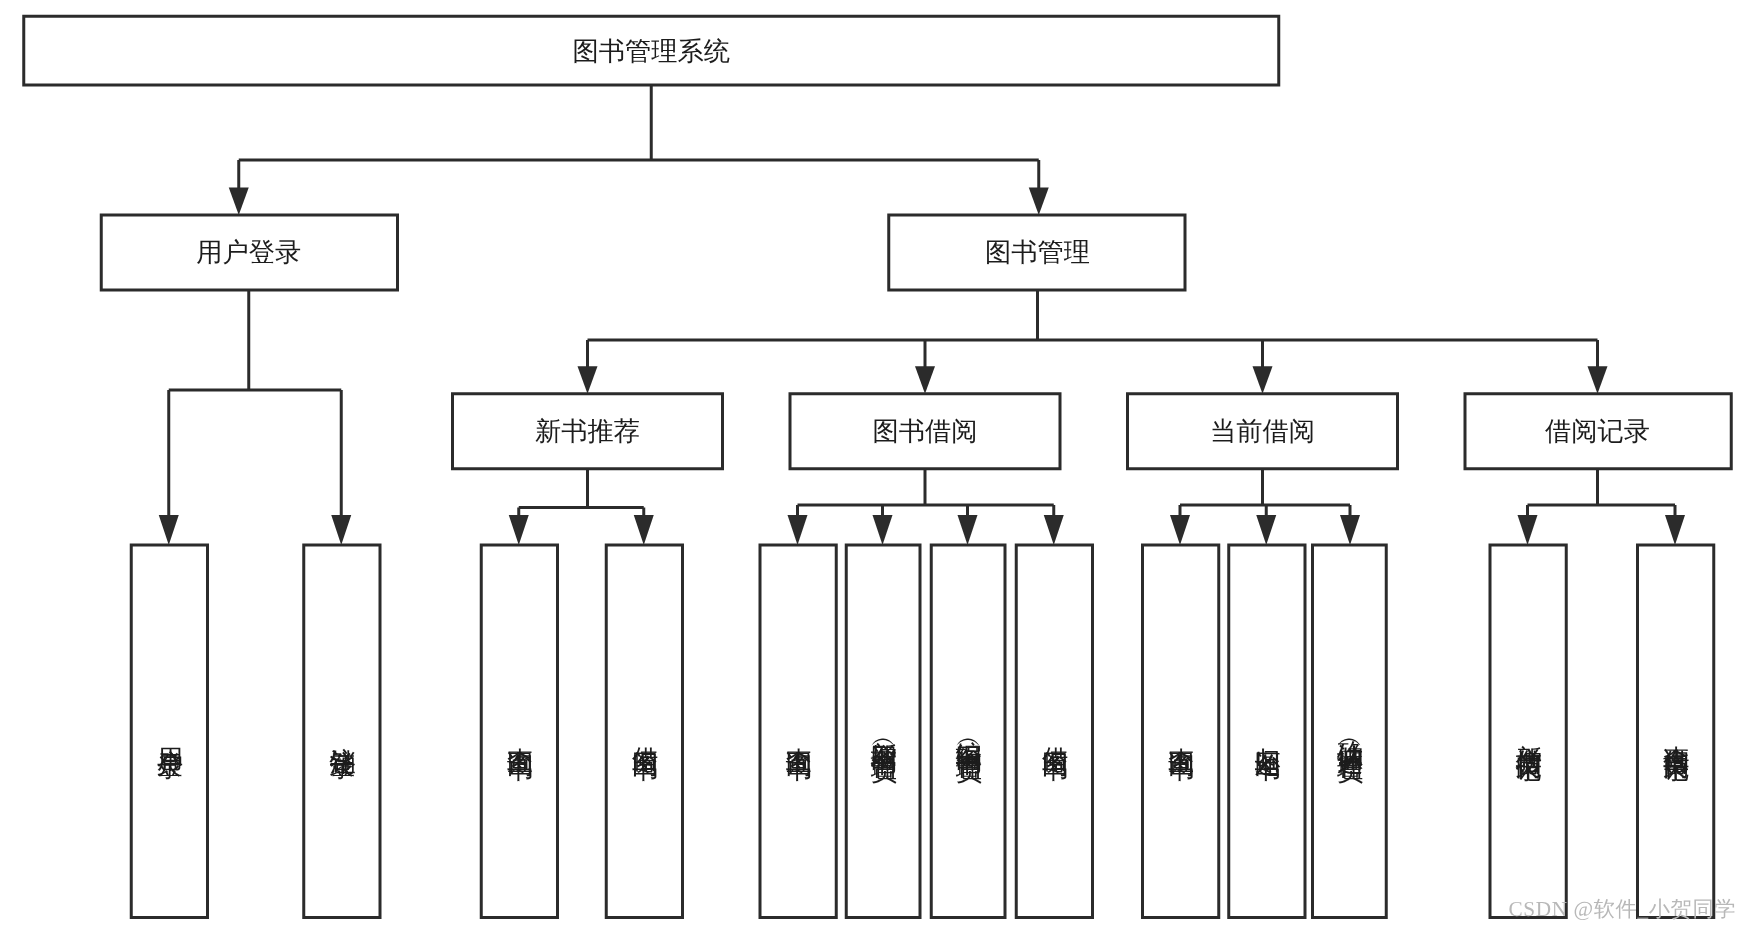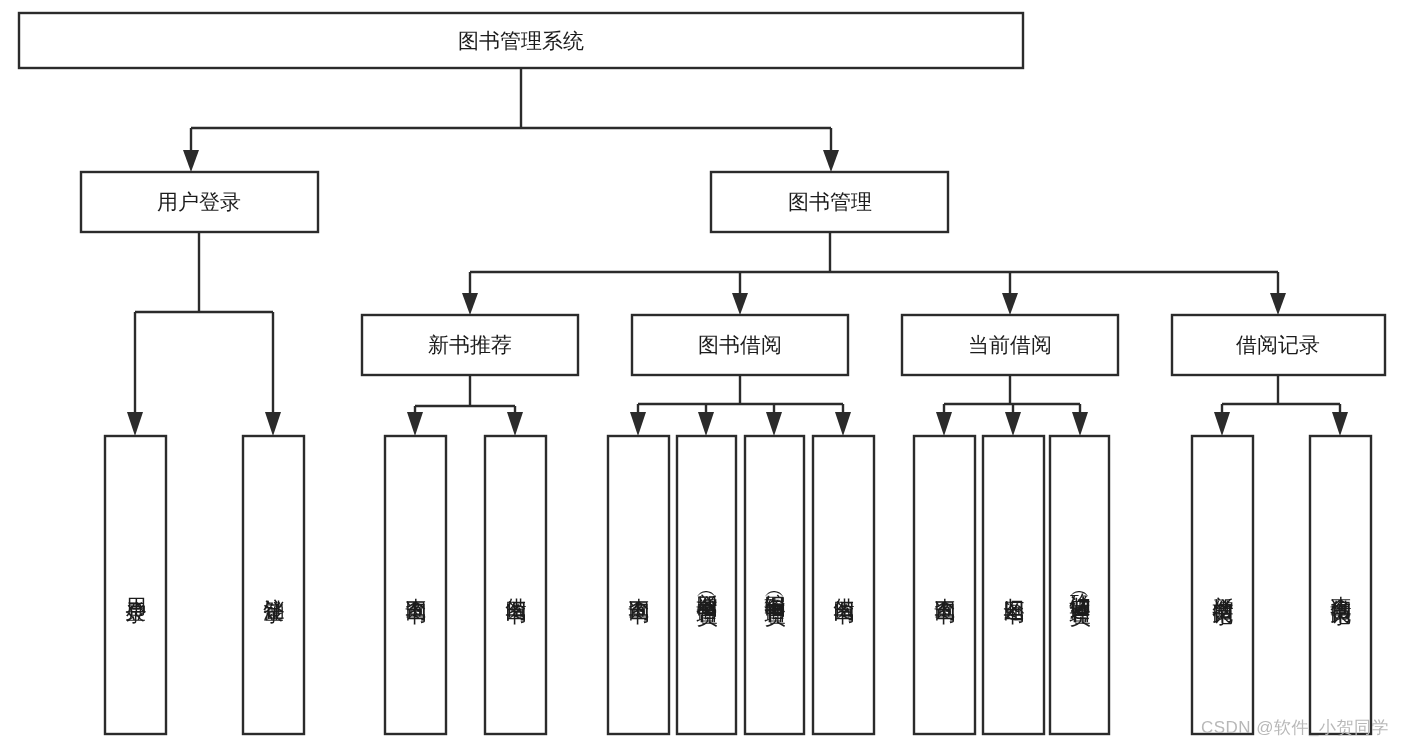--- a/index.html
+++ b/index.html
@@ -46,21 +46,21 @@
     fill: none;
   }
   .arrow-head {
     fill: #2b2b2b;
     stroke: none;
   }
   .watermark {
     position: absolute;
     right: 16px;
     bottom: 8px;
-    font-family: Liberation Sans, sans-serif;
+    font-family: Liberation Serif, serif;
     font-size: 17px;
     color: #b8b8b8;
     letter-spacing: 0.5px;
     white-space: nowrap;
     user-select: none;
   }
 </style>
 </head>
 <body>
 

